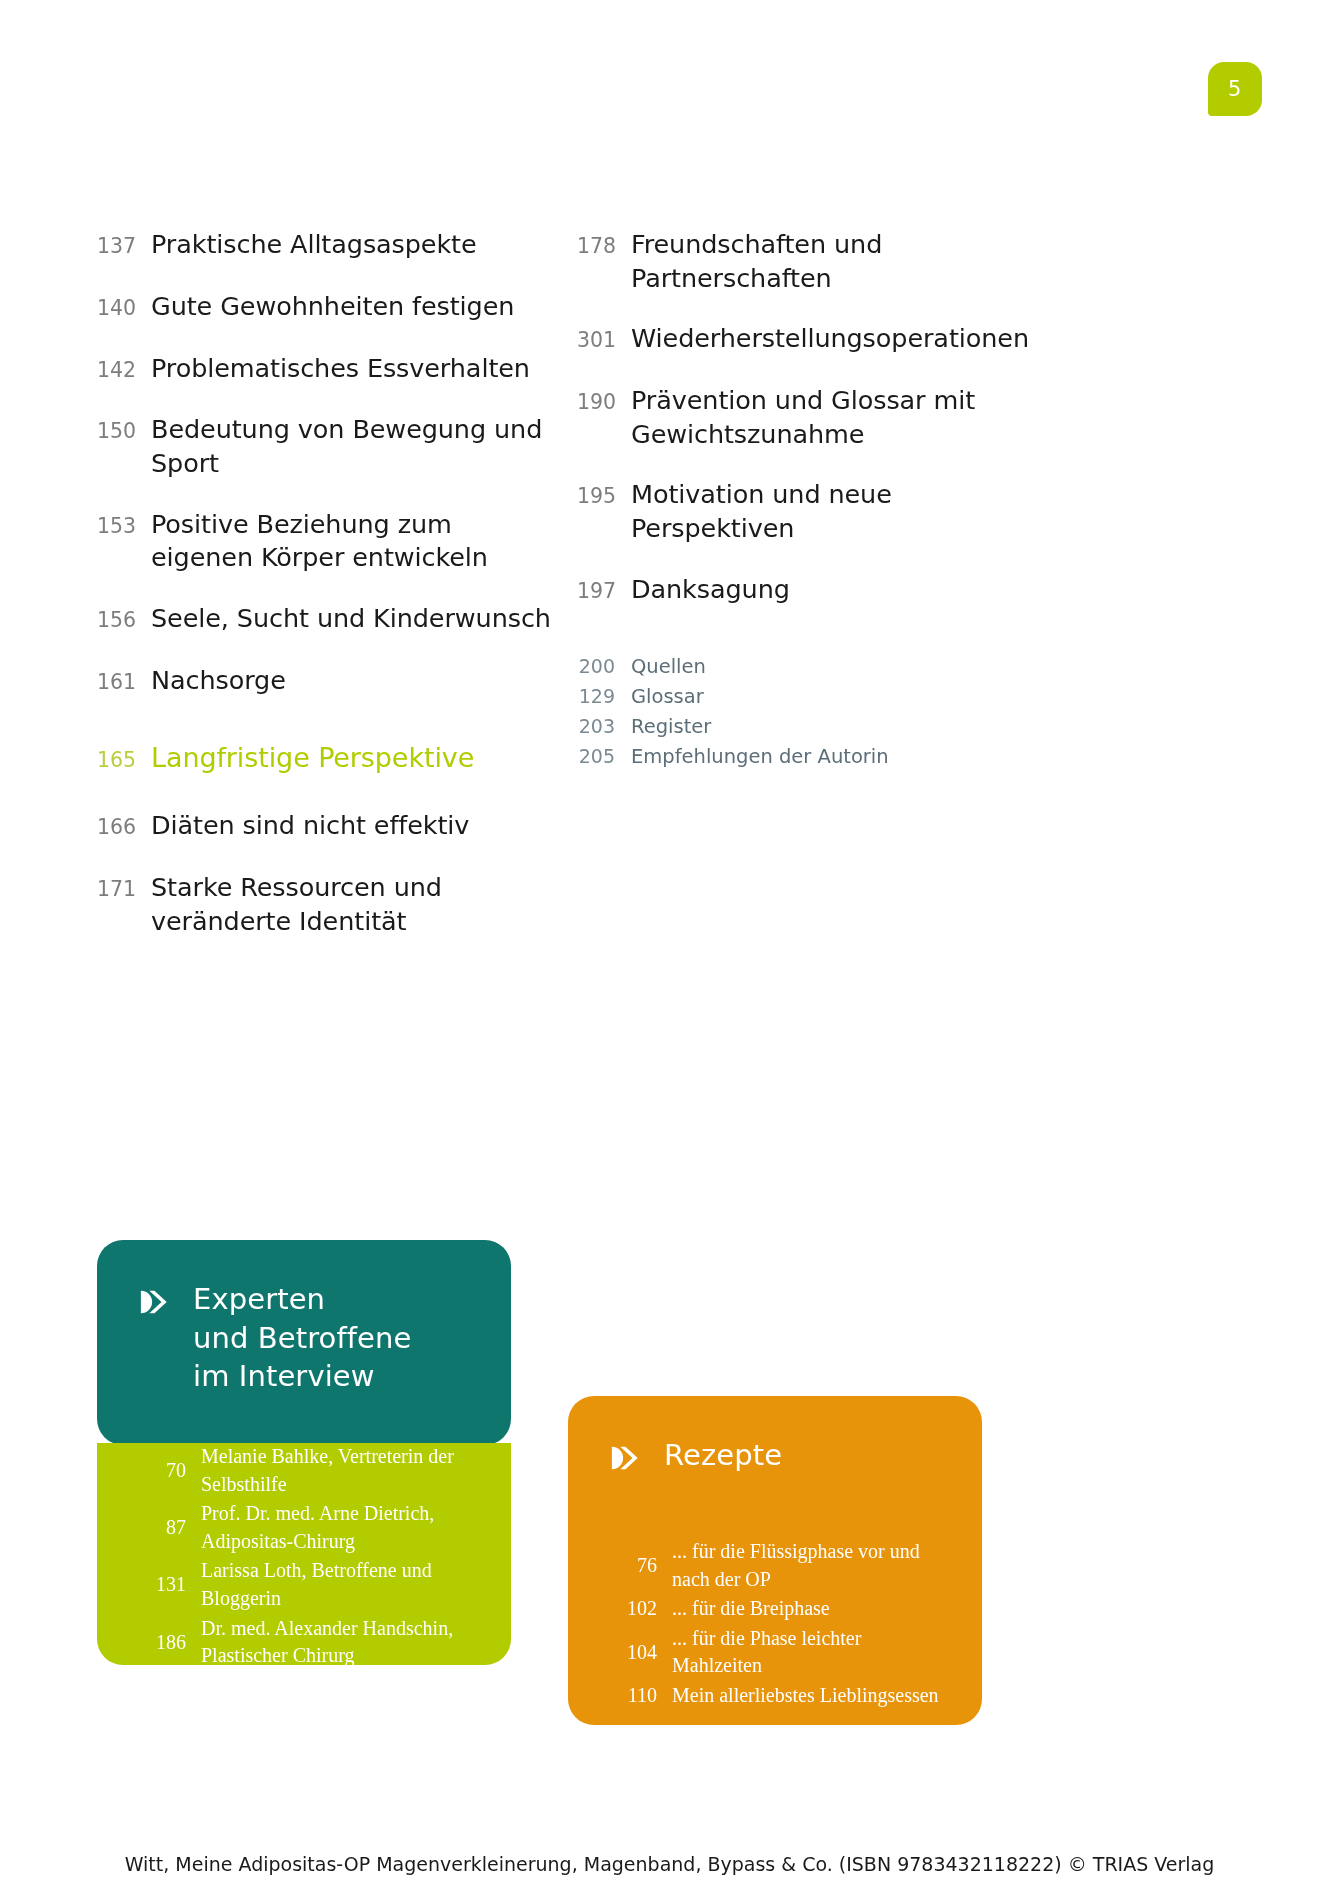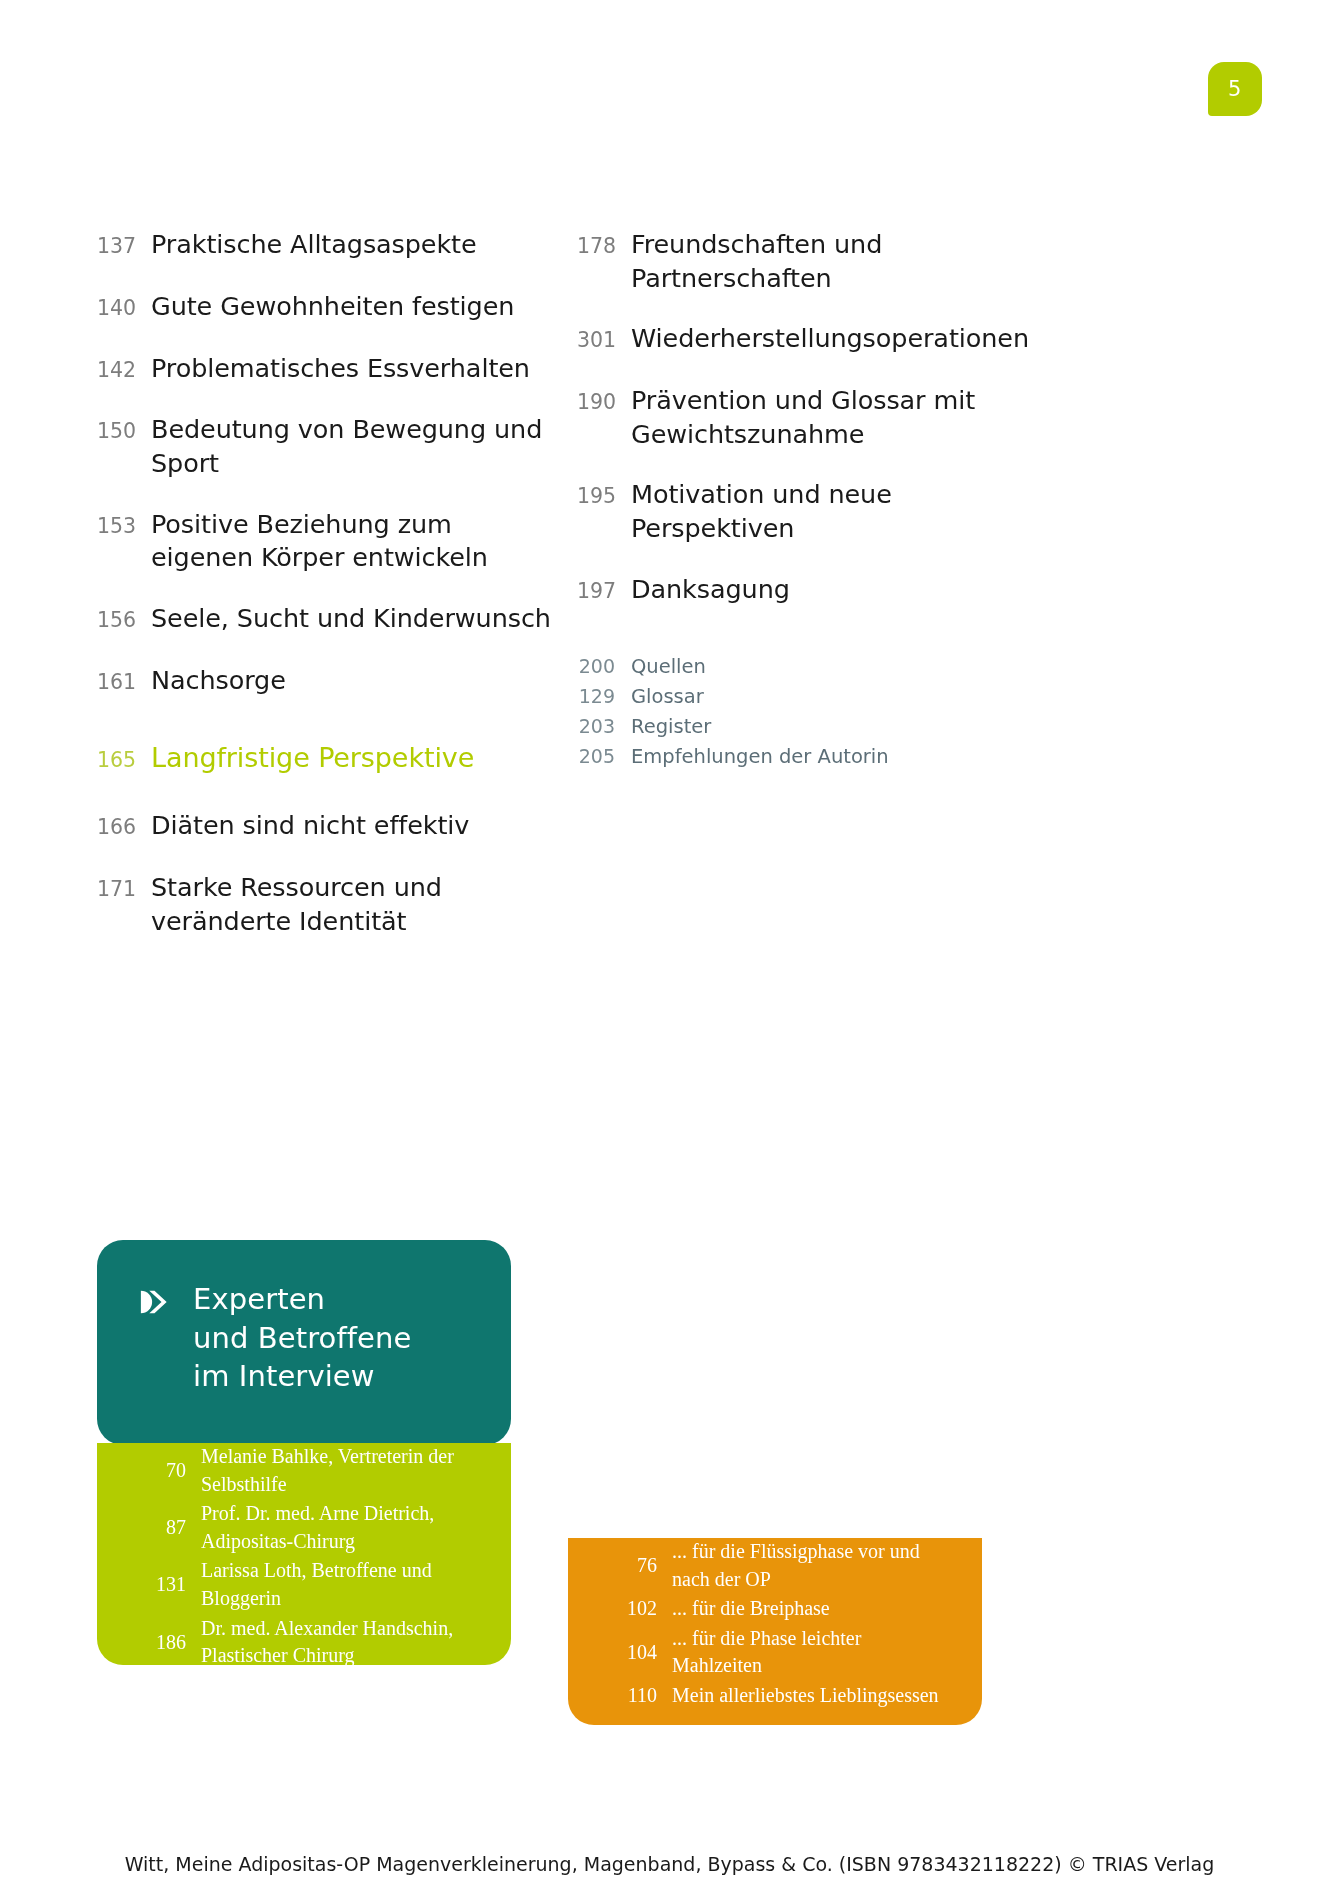--- a/index.html
+++ b/index.html
@@ -331,20 +331,29 @@
         <span class="num">131</span>
         <span class="title">Larissa Loth, Betroffene und Bloggerin</span>
       </div>
       <div class="bx-entry">
         <span class="num">186</span>
         <span class="title">Dr. med. Alexander Handschin, Plastischer Chirurg</span>
       </div>
     </div>
   </div>
 
+  <div class="box box-orange">
+    <div class="box-header">
+      <svg class="chev-icon" viewBox="0 0 32 32">
+        <path d="M2 4 L2 28 A12 12 0 0 0 2 4 Z" fill="#ffffff"></path>
+        <path d="M11 4 L24 16 L11 28 L16.5 28 L29.5 16 L16.5 4 Z" fill="#ffffff"></path>
+      </svg>
+      <div class="box-title">Rezepte</div>
+    </div>
+  </div>
 
   <div class="box box-orange-lower">
     <div class="box-list">
       <div class="bx-entry">
         <span class="num">76</span>
         <span class="title">... für die Flüssigphase vor und nach der OP</span>
       </div>
       <div class="bx-entry">
         <span class="num">102</span>
         <span class="title">... für die Breiphase</span>

